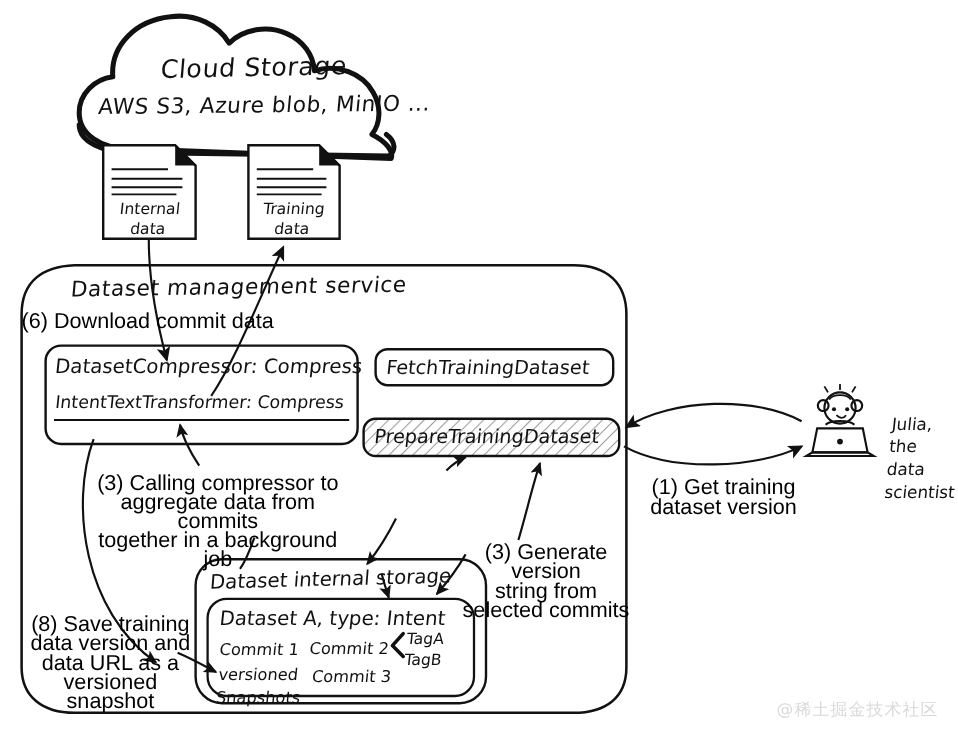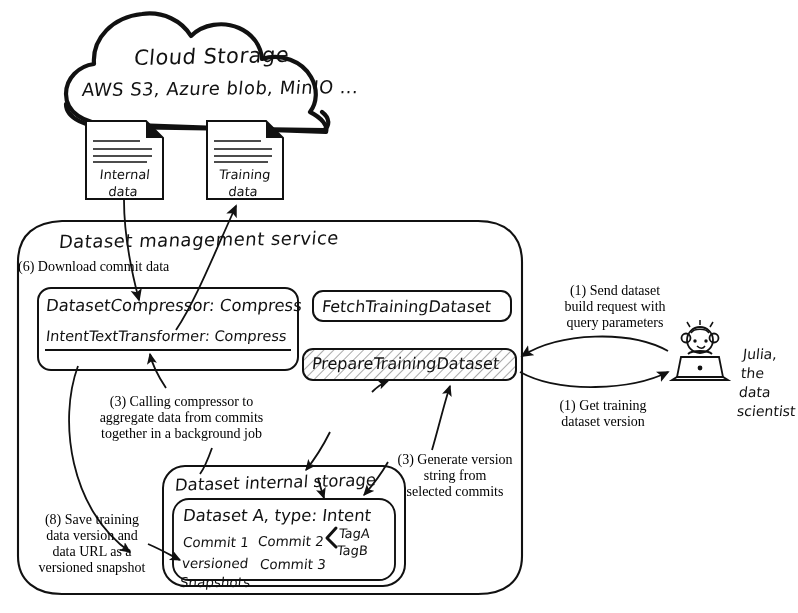--- a/index.html
+++ b/index.html
@@ -31,22 +31,22 @@
     font-family: "DejaVu Sans", sans-serif;
     font-weight: 400;
     color: #111;
     white-space: nowrap;
     letter-spacing: 0.5px;
     transform-origin: left top;
   }
   
   .note {
     position: absolute;
-    font-family: Liberation Serif, serif;
-    font-size: 14px;
+    font-family: Liberation Sans, sans-serif;
+    font-size: 18px;
     line-height: 16px;
     color: #000;
     text-align: center;
     white-space: pre-line;
   }
   .note.left { text-align: left; }
 
   
   #cloud-title {
     left: 135px; top: 46px;
@@ -304,24 +304,22 @@
 the data
 scientist</div>
 
   <div class="note left" id="note6">(6) Download commit data</div>
   <div class="note" id="note5">(3) Calling compressor to
 aggregate data from commits
 together in a background job</div>
   <div class="note" id="note3">(3) Generate version
 string from
 selected commits</div>
-  <div class="note" id="note1">(1) Send dataset
-build request with
-query parameters</div>
   <div class="note" id="note4">(1) Get training
 dataset version</div>
   <div class="note" id="note8">(8) Save training
 data version and
 data URL as a
 versioned snapshot</div>
 
+  <div id="watermark">@稀土掘金技术社区</div>
 
 </div>
 
 </body></html>

